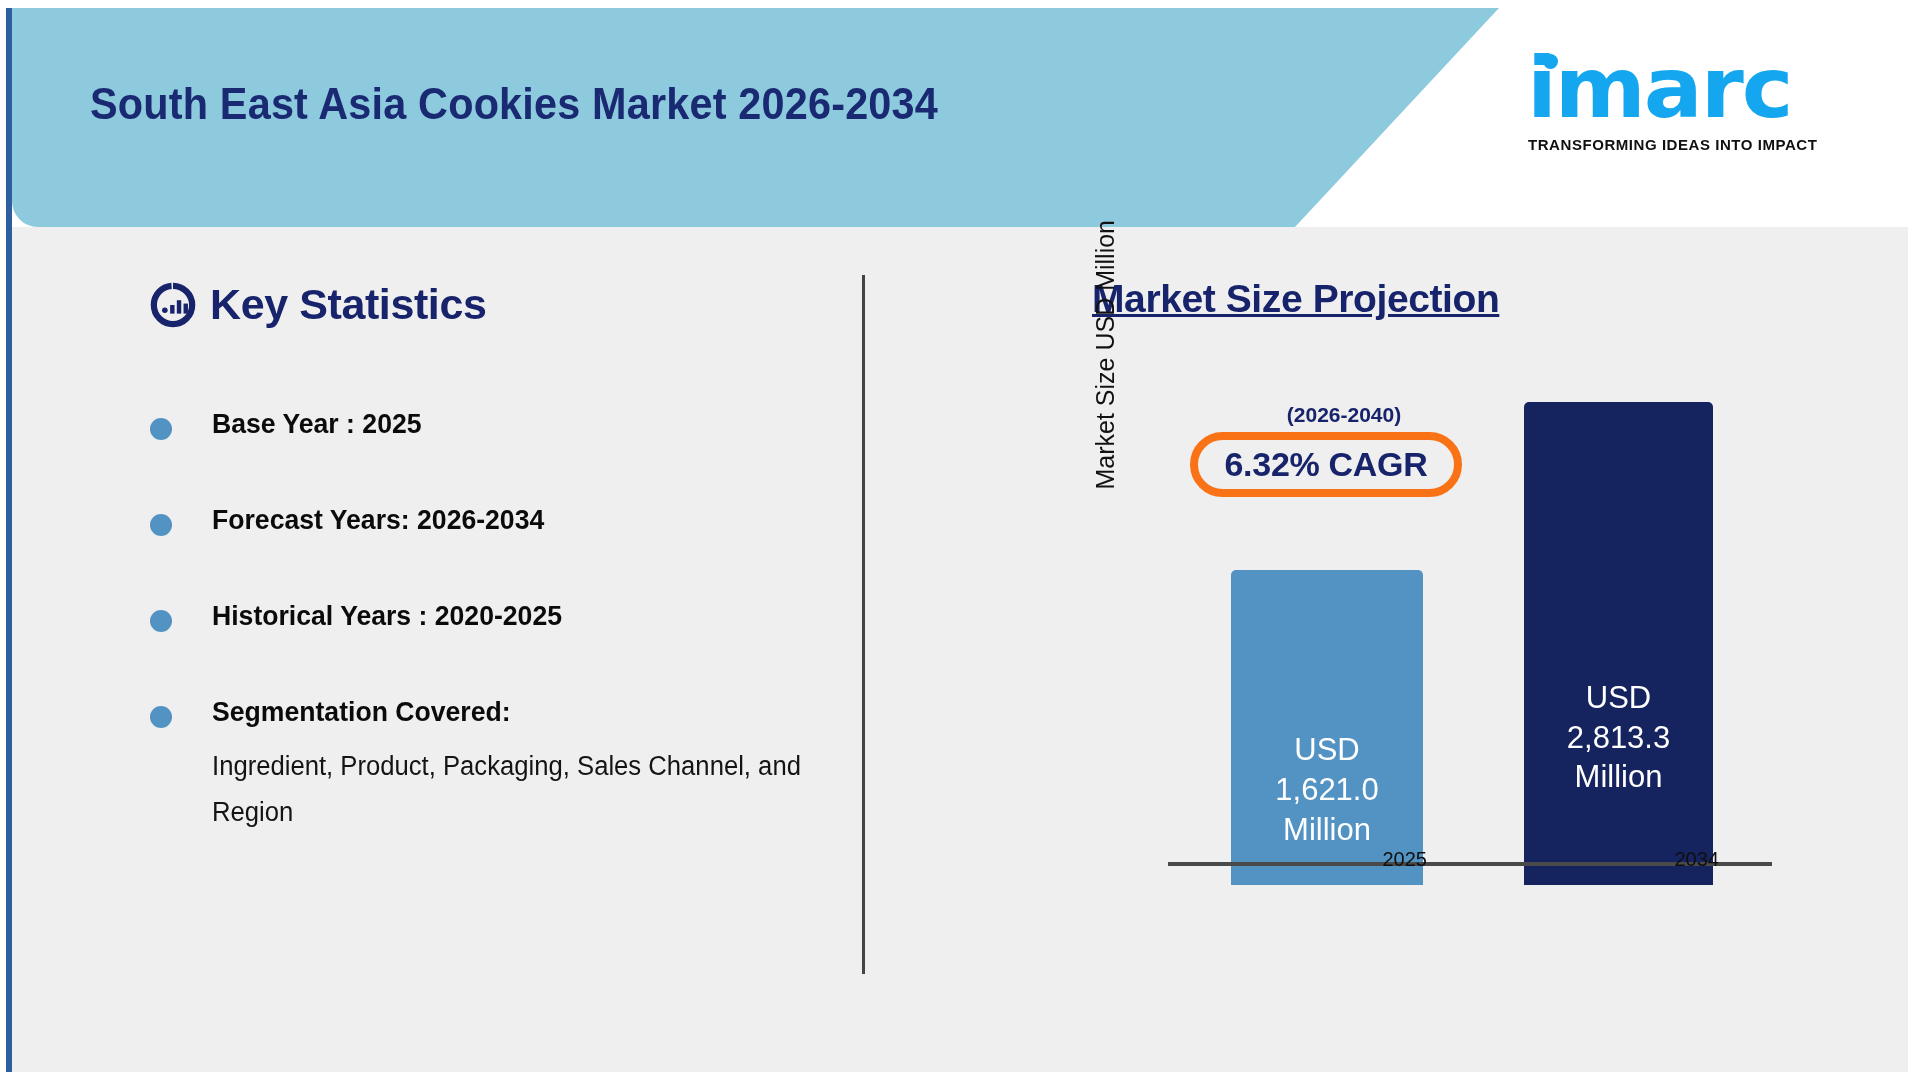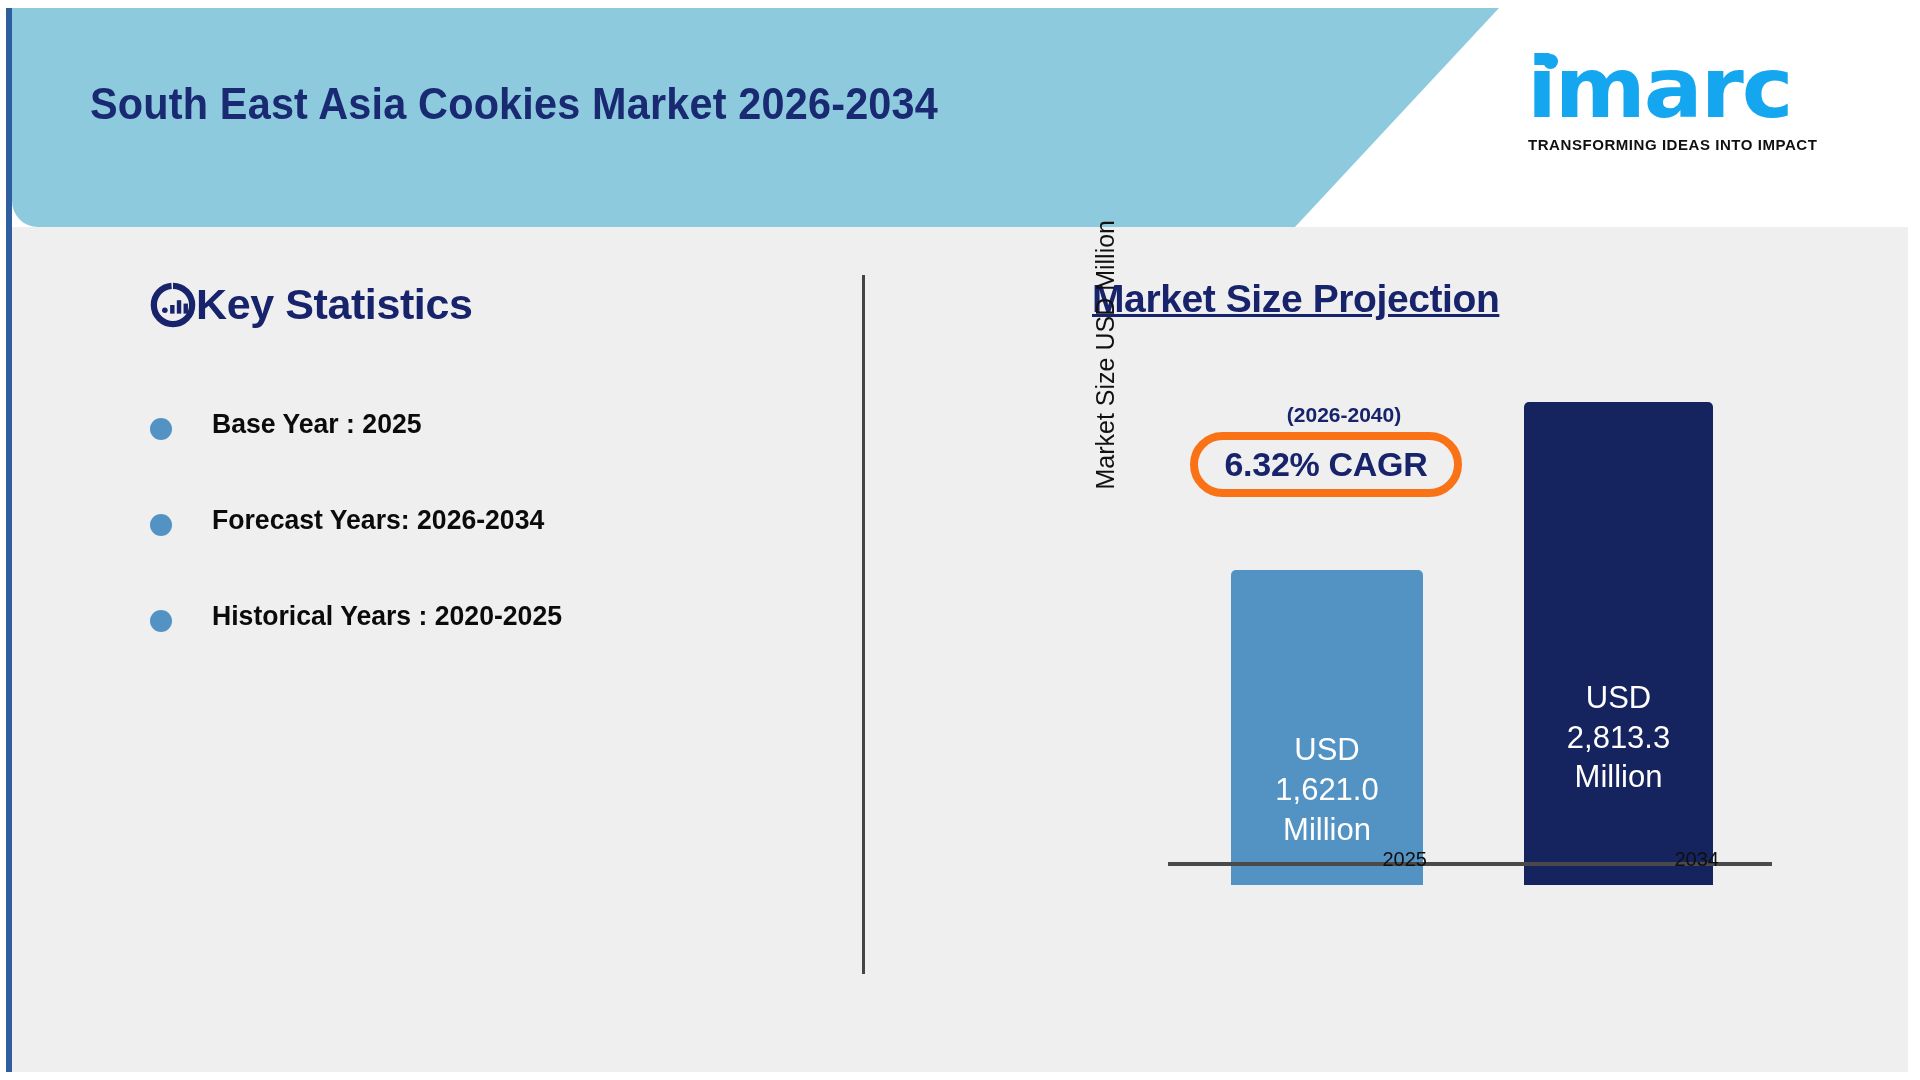--- a/index.html
+++ b/index.html
@@ -101,21 +101,21 @@
     width:3px; height:699px;
     background:#444444;
   }
 
   
   .stats-head {
     position:absolute;
     left:150px; top:280px;
     display:flex;
     align-items:center;
-    gap:0;
+    gap:14px;
   }
   .stats-icon { width:46px; height:46px; display:block; }
   .stats-head-title {
     font-size:43px;
     font-weight:bold;
     color:#17236B;
     letter-spacing:-0.4px;
     white-space:nowrap;
   }
 
@@ -305,20 +305,25 @@
     <div class="bullet-row">
       <span class="bullet-dot"></span>
       <div class="bullet-text">Forecast Years: 2026-2034</div>
     </div>
 
     <div class="bullet-row">
       <span class="bullet-dot"></span>
       <div class="bullet-text">Historical Years : 2020-2025</div>
     </div>
 
+    <div class="bullet-row">
+      <span class="bullet-dot"></span>
+      <div class="bullet-text">Segmentation Covered:</div>
+      <div class="bullet-sub">Ingredient, Product, Packaging, Sales Channel, and Region</div>
+    </div>
 
   </div>
 
   <div class="chart-title">Market Size Projection</div>
 
   <div class="y-axis-label">Market Size USD Million</div>
 
   <div class="cagr-period">(2026-2040)</div>
   <div class="cagr-box">
     <span class="cagr-value">6.32% CAGR</span>

